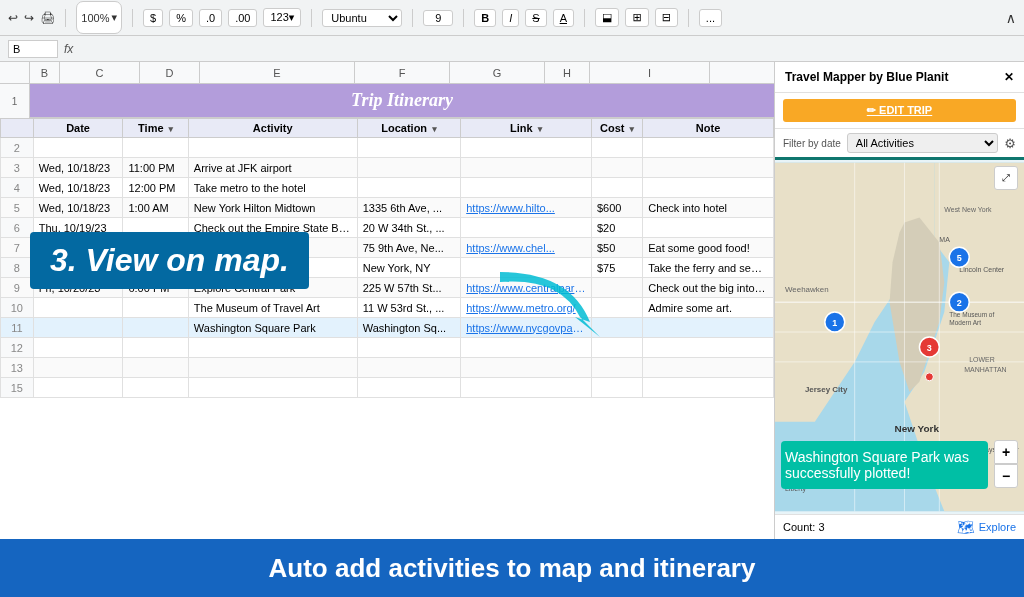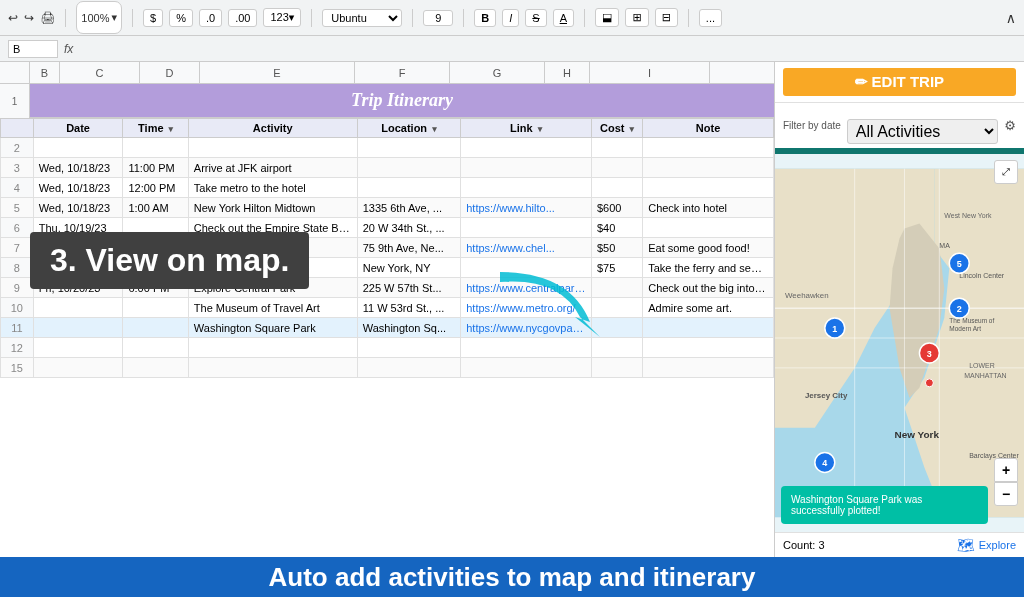--- a/index.html
+++ b/index.html
@@ -144,36 +144,37 @@
     .sheet-table tr:nth-child(even) td { background: #fafafa; }
     .row-num {
       background: #f8f9fa;
       color: #888;
       text-align: center;
       border: 1px solid #ccc;
       padding: 2px 4px;
       font-size: 10px;
       min-width: 30px;
     }
-    .link-cell { color: #1a73e8; }
+    .link-cell { color: #1a73e8; text-decoration: underline; }
     .selected-row td { background: #e3f2fd !important; }
     .empty-row td { height: 20px; }
 
     
     #overlay-banner {
       position: absolute;
       left: 30px;
       top: 170px;
-      background: #404040;
+      background: #0369a1;
       color: #fff;
       font-size: 32px;
       font-weight: bold;
       padding: 10px 20px;
       z-index: 10;
       border-radius: 4px;
+      font-style: italic;
     }
 
     
     #arrow-overlay {
       position: absolute;
       left: 490px;
       top: 200px;
       z-index: 9;
       pointer-events: none;
     }
@@ -217,46 +218,46 @@
       display: flex;
       align-items: center;
       justify-content: center;
       gap: 3px;
     }
     .btn-edit-trip {
       flex: 1;
       background: #f9a825;
       border: none;
       color: #fff;
-      font-size: 15px;
+      font-size: 11px;
       font-weight: bold;
       padding: 5px 4px;
       border-radius: 3px;
       cursor: pointer;
       display: flex;
       align-items: center;
       justify-content: center;
       gap: 3px;
+      text-decoration: underline;
     }
     #tm-filter {
       display: flex;
       align-items: center;
       padding: 4px 8px;
       gap: 6px;
-      border-bottom: 6px solid #0f766e;
+      border-bottom: 3px solid #0f766e;
       font-size: 10px;
       color: #555;
     }
     .filter-select {
       flex: 1;
       border: 1px solid #ccc;
       border-radius: 3px;
       padding: 2px 4px;
-      font-size: 16px;
-      margin-top: 12px;
+      font-size: 11px;
     }
     #map-container {
       flex: 1;
       position: relative;
       overflow: hidden;
       background: #e8f4f8;
     }
     
     #map-svg {
       width: 100%;
@@ -308,27 +309,27 @@
       align-items: center;
       justify-content: center;
       cursor: pointer;
       font-size: 14px;
       font-weight: bold;
     }
 
     
     #map-tooltip {
       position: absolute;
-      bottom: 8px;
+      bottom: 25px;
       left: 6px;
       right: 36px;
       background: #00bfa5;
       color: #fff;
-      font-size: 10px;
-      padding: 8px 10px;
+      font-size: 14px;
+      padding: 8px 4px;
       border-radius: 4px;
     }
 
     
     #tm-footer {
       border-top: 1px solid #e0e0e0;
       padding: 4px 8px;
       display: flex;
       align-items: center;
       justify-content: space-between;
@@ -338,21 +339,21 @@
 
     
     #bottom-caption {
       background: #1565c0;
       color: #fff;
       font-size: 26px;
       font-weight: bold;
       padding: 10px 20px;
       text-align: center;
       flex-shrink: 0;
-      height: 40px;
+      height: 58px;
       display: flex;
       align-items: center;
       justify-content: center;
     }
 
     
     #sheet-wrapper {
       position: relative;
       flex: 1;
       display: flex;
@@ -507,21 +508,21 @@
                 <td>$600</td>
                 <td>Check into hotel</td>
               </tr>
               <tr>
                 <td class="row-num">6</td>
                 <td>Thu, 10/19/23</td>
                 <td></td>
                 <td>Check out the Empire State Building</td>
                 <td>20 W 34th St., ...</td>
                 <td></td>
-                <td>$40</td>
+                <td>$20</td>
                 <td></td>
               </tr>
               <tr>
                 <td class="row-num">7</td>
                 <td>Thu, 10/19/23</td>
                 <td></td>
                 <td>Chelsea Market</td>
                 <td>75 9th Ave, Ne...</td>
                 <td class="link-cell">https://www.chel...</td>
                 <td>$50</td>
@@ -571,20 +572,30 @@
                 <td class="row-num">12</td>
                 <td></td>
                 <td></td>
                 <td></td>
                 <td></td>
                 <td></td>
                 <td></td>
                 <td></td>
               </tr>
               <tr class="empty-row">
+                <td class="row-num">13</td>
+                <td></td>
+                <td></td>
+                <td></td>
+                <td></td>
+                <td></td>
+                <td></td>
+                <td></td>
+              </tr>
+              <tr class="empty-row">
                 <td class="row-num">15</td>
                 <td></td>
                 <td></td>
                 <td></td>
                 <td></td>
                 <td></td>
                 <td></td>
                 <td></td>
               </tr>
             </tbody>
@@ -599,20 +610,24 @@
     <div id="arrow-overlay">
       <svg width="120" height="100" viewBox="0 0 120 100">
         <path d="M10,10 Q80,10 100,60 L85,55 L110,75 L90,55 Q70,15 10,20 Z" fill="#00bcd4" opacity="0.85"></path>
       </svg>
     </div>
 
   </div>
 
   <div id="travel-mapper">
 
+    <div id="tm-header">
+      <span>Travel Mapper by Blue Planit</span>
+      <span style="cursor:pointer;">✕</span>
+    </div>
 
     <div id="tm-actions">
       <button class="btn-edit-trip">✏ EDIT TRIP</button>
     </div>
 
     <div id="tm-filter">
       <span>Filter by date</span>
       <select class="filter-select">
         <option>All Activities</option>
       </select>

